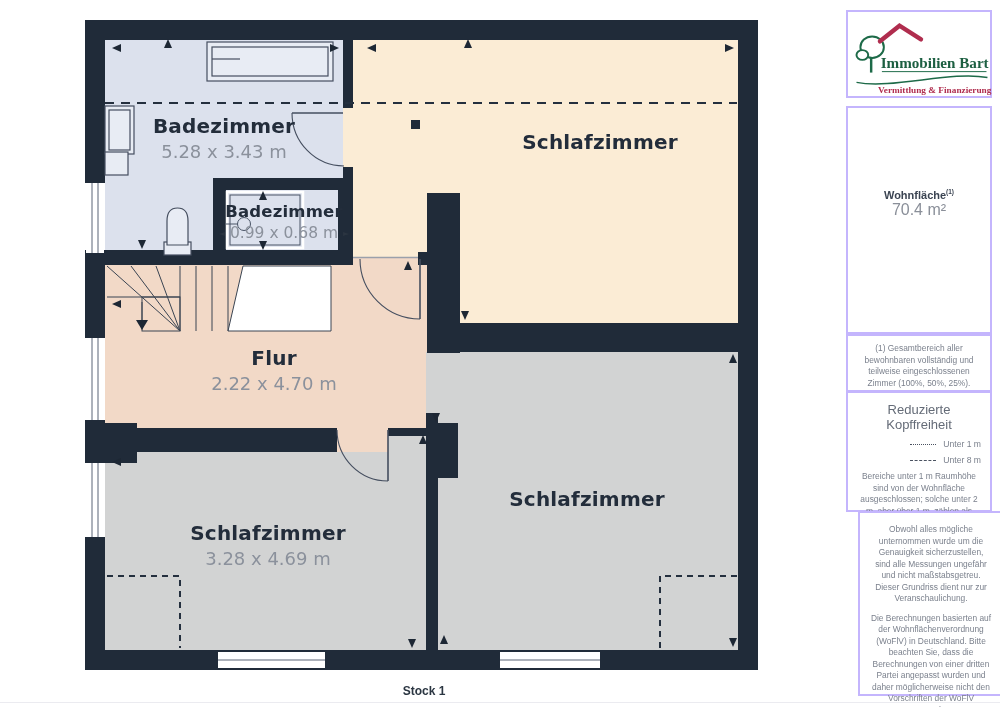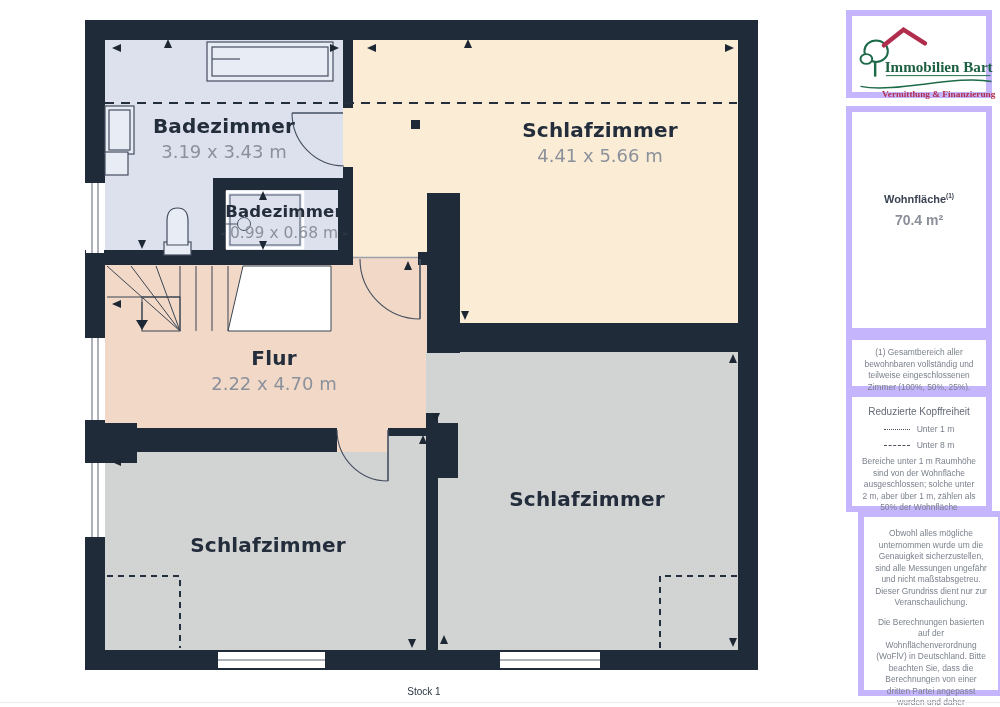--- a/index.html
+++ b/index.html
@@ -12,36 +12,36 @@
           font-family:"DejaVu Sans","Liberation Sans",sans-serif;pointer-events:none;}
   .rname{font-weight:700;color:#232d3b;letter-spacing:.2px;text-align:center;}
   .rdims{color:#8b919c;margin-top:2px;}
   .lg .rname{font-size:20px;line-height:25px;}
   .lg .rdims{font-size:18px;line-height:22px;}
   .sm .rname{font-size:16.5px;line-height:20px;}
   .sm .rdims{font-size:15.5px;line-height:19px;}
   .dimarrow{font-size:8px;color:#2b3541;vertical-align:2px;}
 
   .floor-caption{position:absolute;left:424px;top:691px;transform:translate(-50%,-50%);
-          font-size:10px;font-weight:400;color:#2b3642;}
+          font-size:12px;font-weight:700;color:#2b3642;}
 
   
   #sidebar{position:absolute;left:846px;top:0;width:148px;height:707px;}
-  .card{position:absolute;left:0;width:146px;border:6px solid #c4b5fd;background:#fff;
+  .card{position:absolute;left:0;width:146px;border:2px solid #c4b5fd;background:#fff;
         box-sizing:border-box;text-align:center;color:#7b818d;}
   .card p{font-size:8.4px;line-height:11.5px;margin:0 0 8px 0;color:#7b818d;}
   #card-logo{top:10px;height:88px;}
   #card-area{top:106px;height:228px;}
   .area-title{margin-top:80px;font-size:11px;font-weight:700;color:#3b4452;}
   .area-title sup{font-size:6.5px;}
-  .area-value{margin-top:7px;font-size:14px;color:#8a8f99;font-weight:bold;}
+  .area-value{font-size:16px;color:#8a8f99;}
   #card-footnote{top:334px;height:58px;padding:7px 10px;}
   #card-headroom{top:391px;height:121px;padding:9px 9px;}
-  .hr-title{font-size:10px;color:#646b77;margin-bottom:7px;}
-  .legend-row{display:flex;align-items:center;justify-content:center;gap:7px;margin:6px 0;}
+  .hr-title{font-size:13px;color:#646b77;margin-bottom:7px;}
+  .legend-row{display:flex;align-items:center;justify-content:flex-end;gap:7px;margin:6px 0;}
   .legend-row .lbl{font-size:8.6px;color:#7b818d;}
   .sample{width:26px;height:0;}
   .sample.dotted{border-top:1.6px dotted #4a5260;}
   .sample.dashed{border-top:1.6px dashed #4a5260;}
   #card-headroom p{margin-top:4px;}
   #card-disclaimer{top:511px;height:185px;padding:11px 10px;margin-left:12px;}
   #bottom-rule{position:absolute;left:0;top:702px;width:1000px;height:1px;background:#ebebf0;}
 </style>
 </head>
 <body>
@@ -181,36 +181,36 @@
       <polygon points="263,250 259,241 267,241"></polygon>
       <polygon points="465,320 461,311 469,311"></polygon>
       <polygon points="436,422 432,413 440,413"></polygon>
       <polygon points="412,648 408,639 416,639"></polygon>
       <polygon points="733,647 729,638 737,638"></polygon>
     </g>
   </svg>
 
   <div class="rlabel lg" style="left:224px;top:138px">
     <div class="rname">Badezimmer</div>
-    <div class="rdims">3.19 x 3.43 m</div>
+    <div class="rdims">5.28 x 3.43 m</div>
   </div>
   <div class="rlabel sm" style="left:284px;top:222px">
     <div class="rname">Badezimmer</div>
     <div class="rdims"><span class="dimarrow">◄</span> <span>0.99 x 0.68 m</span> <span class="dimarrow">►</span></div>
   </div>
   <div class="rlabel lg" style="left:600px;top:142px">
     <div class="rname">Schlafzimmer</div>
-    <div class="rdims">4.41 x 5.66 m</div>
   </div>
   <div class="rlabel lg" style="left:274px;top:370px">
     <div class="rname">Flur</div>
     <div class="rdims">2.22 x 4.70 m</div>
   </div>
   <div class="rlabel lg" style="left:268px;top:545px">
     <div class="rname">Schlafzimmer</div>
+    <div class="rdims">3.28 x 4.69 m</div>
   </div>
   <div class="rlabel lg" style="left:587px;top:499px">
     <div class="rname">Schlafzimmer</div>
   </div>
 
   <div class="floor-caption">Stock 1</div>
 
   <div id="sidebar">
 
     <div class="card" id="card-logo">

